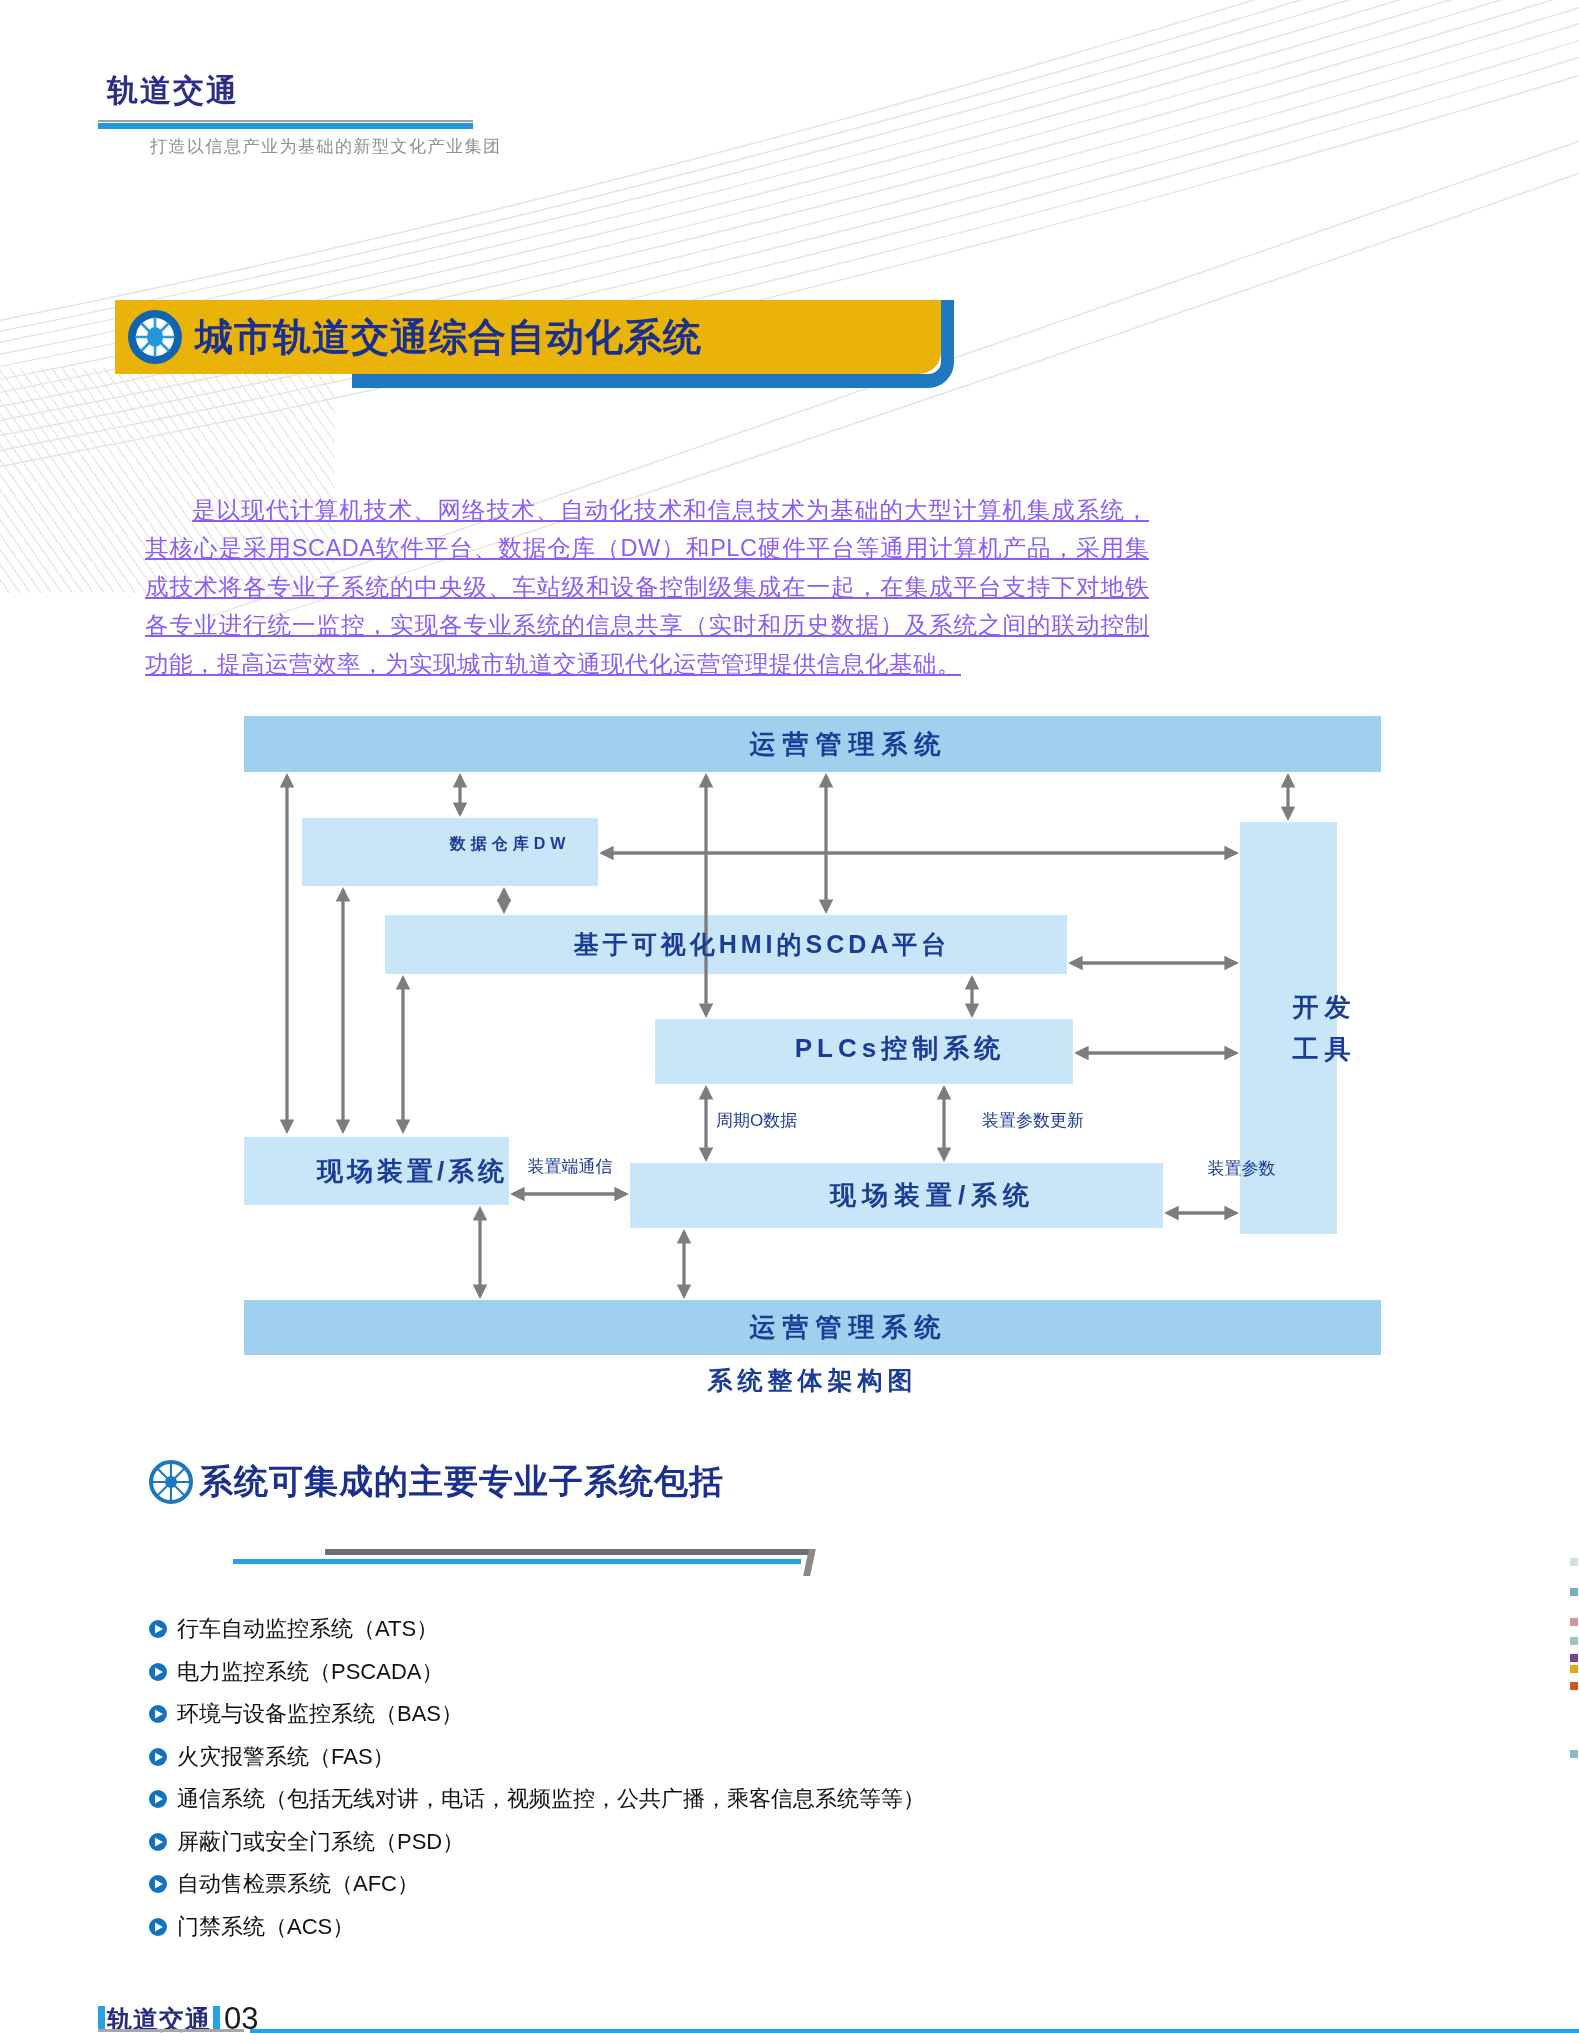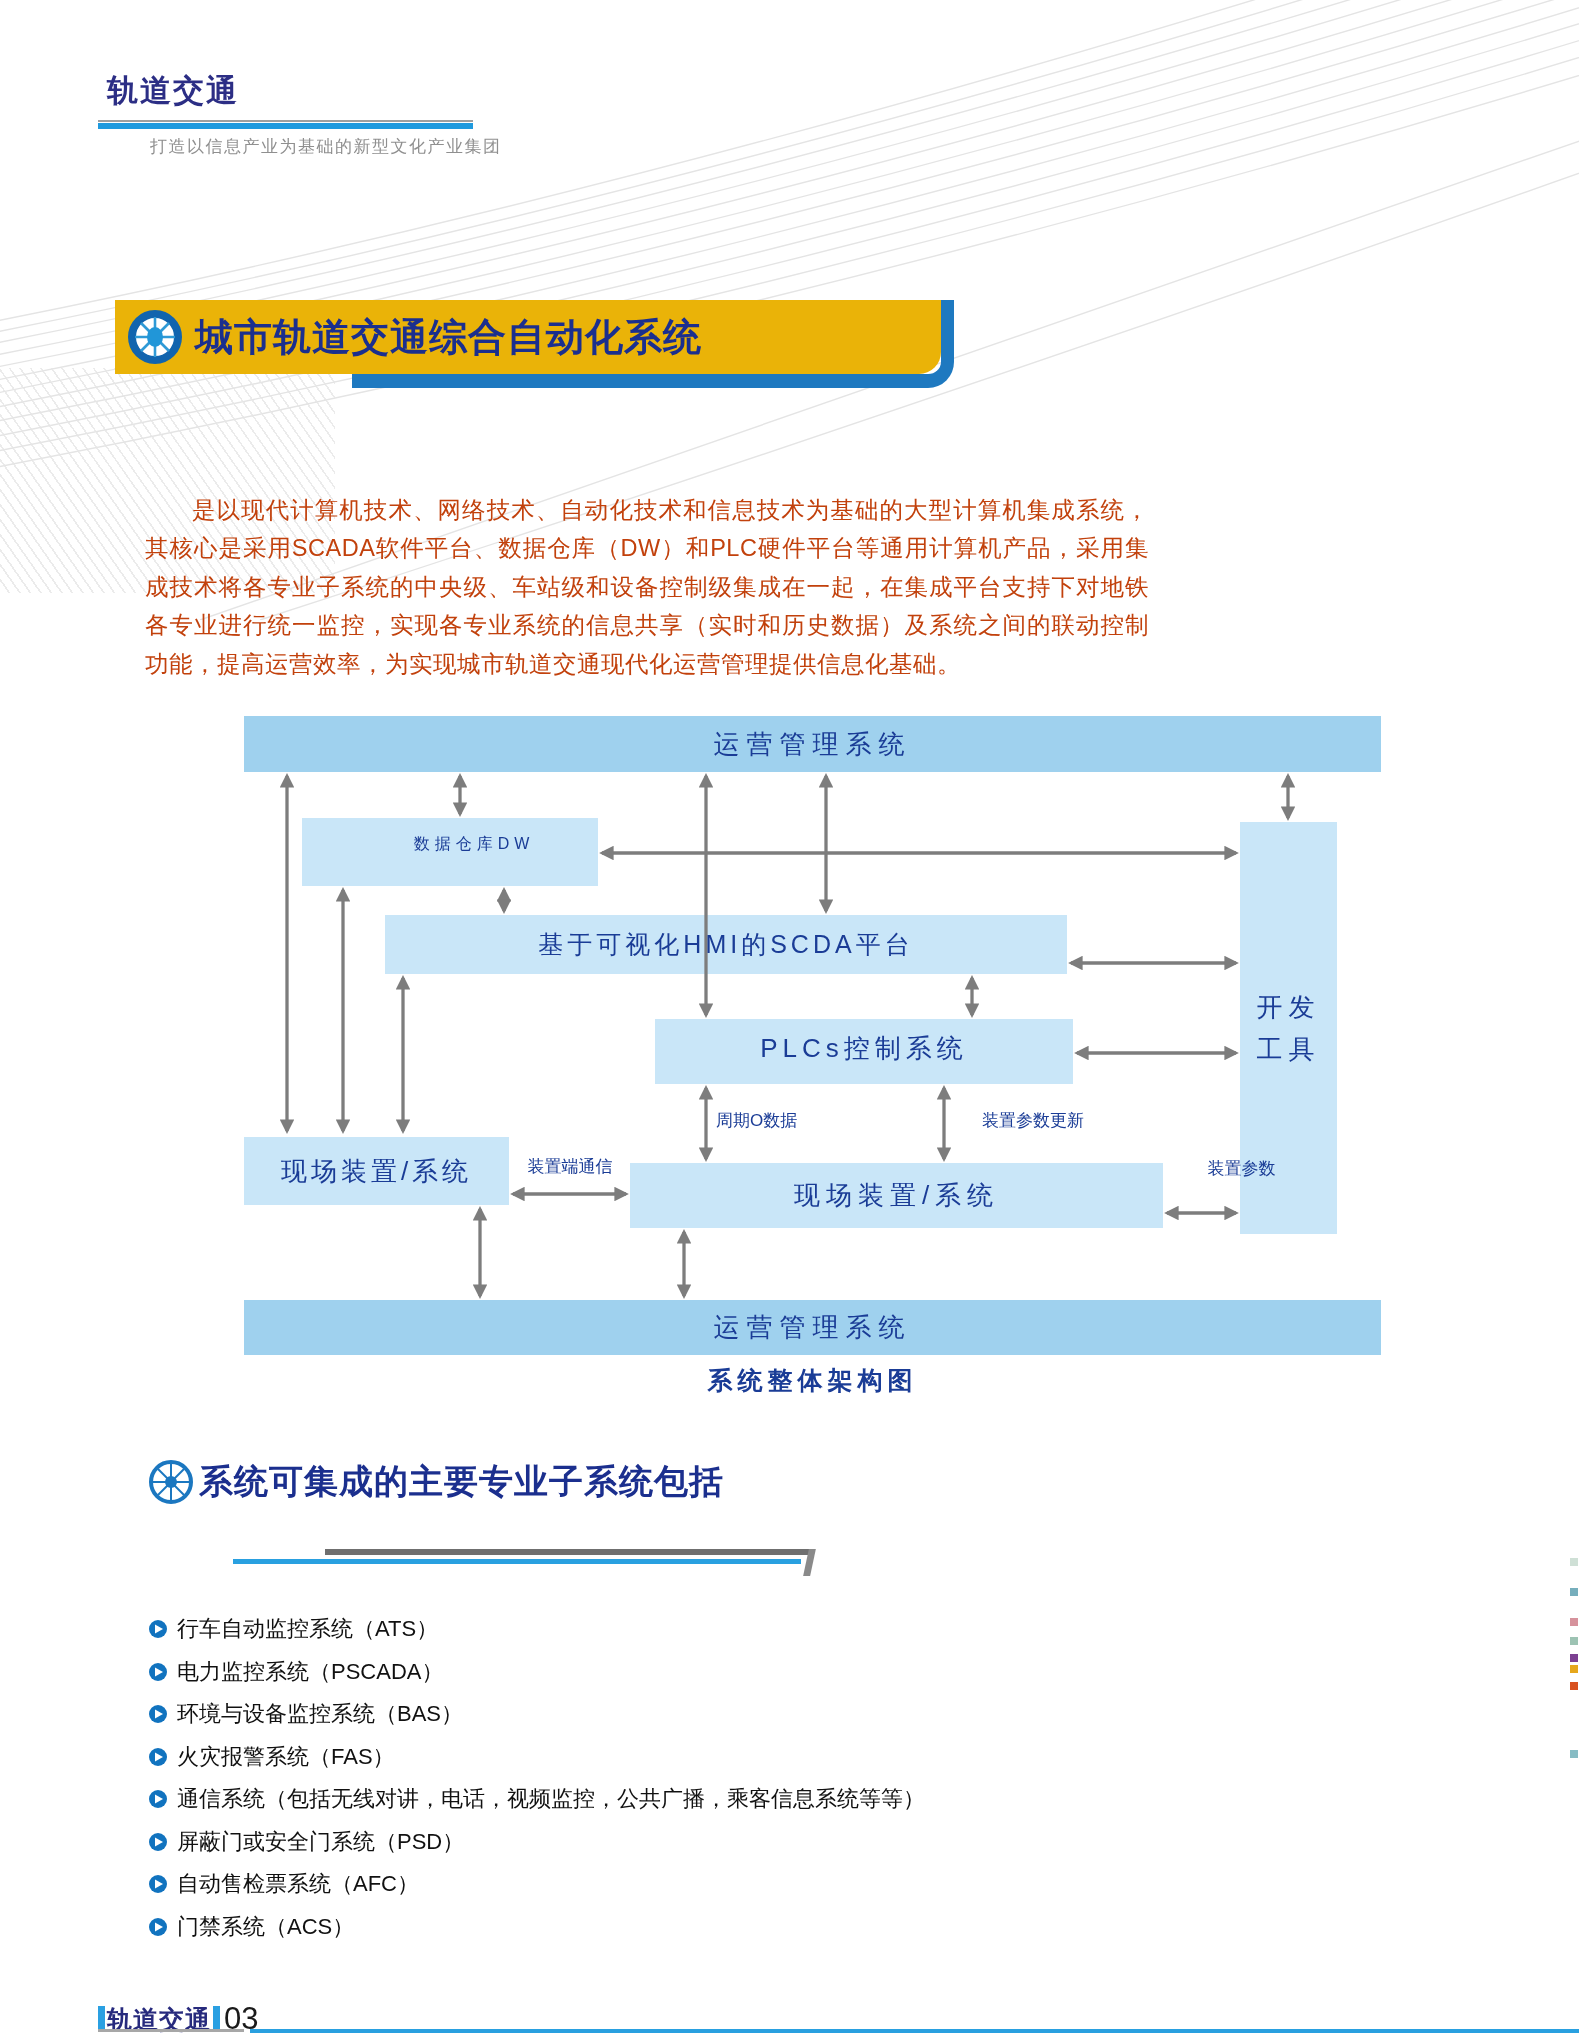--- a/index.html
+++ b/index.html
@@ -23,27 +23,27 @@
   .title1-bar{position:absolute;left:115px;top:300px;width:826px;height:74px;background:#eab308;
               border-bottom-right-radius:22px;display:flex;align-items:center;}
   .title1-bracket{position:absolute;left:352px;top:300px;width:589px;height:74px;
                   border-right:13px solid #1e79c0;border-bottom:14px solid #1e79c0;
                   border-bottom-right-radius:26px;}
   .title1-bar .wheel{margin-left:12px;}
   .title1-text{margin-left:12px;font-size:38px;font-weight:bold;color:#1b2f8e;letter-spacing:1px;}
 
   
   .intro{position:absolute;left:145px;top:467px;width:1004px;font-size:23.5px;line-height:38.5px;
-         color:#c2410c;text-align:justify;text-indent:2em;letter-spacing:.5px;}
+         color:#8b5cf6;text-align:justify;text-indent:2em;letter-spacing:.5px;text-decoration:underline;}
 
   
   .diag{position:absolute;left:244px;top:716px;width:1137px;height:700px;}
   .dbox{position:absolute;}
   .dlabel{position:absolute;display:flex;align-items:center;justify-content:center;
-          color:#1a3c96;font-weight:400;}
+          color:#1a3c96;font-weight:700;padding-left:36px;}
   .arrows{position:absolute;left:0;top:0;}
   .slabel{position:absolute;font-size:17px;font-weight:400;color:#1a3c96;white-space:nowrap;}
   .dcaption{position:absolute;left:0;top:648px;width:1137px;text-align:center;
             font-size:25px;font-weight:600;color:#1a3c96;letter-spacing:5px;}
 
   
   .title2{position:absolute;left:147px;top:1458px;display:flex;align-items:center;}
   .title2 .t2text{margin-left:4px;font-size:34px;font-weight:bold;color:#1b2f8e;letter-spacing:1px;}
   .t2-grayline{position:absolute;left:325px;top:1549px;width:487px;height:6px;background:#6f6f6f;}
   .t2-tail{position:absolute;left:806px;top:1549px;width:7px;height:27px;background:#8a8a8a;

